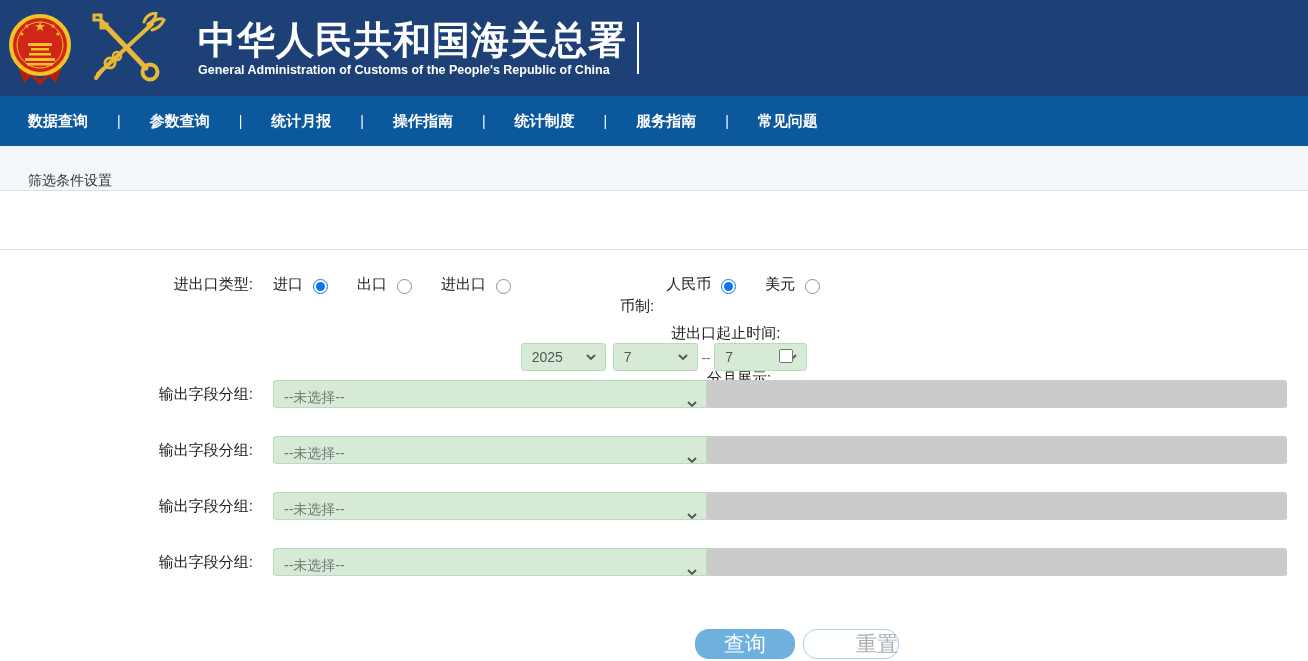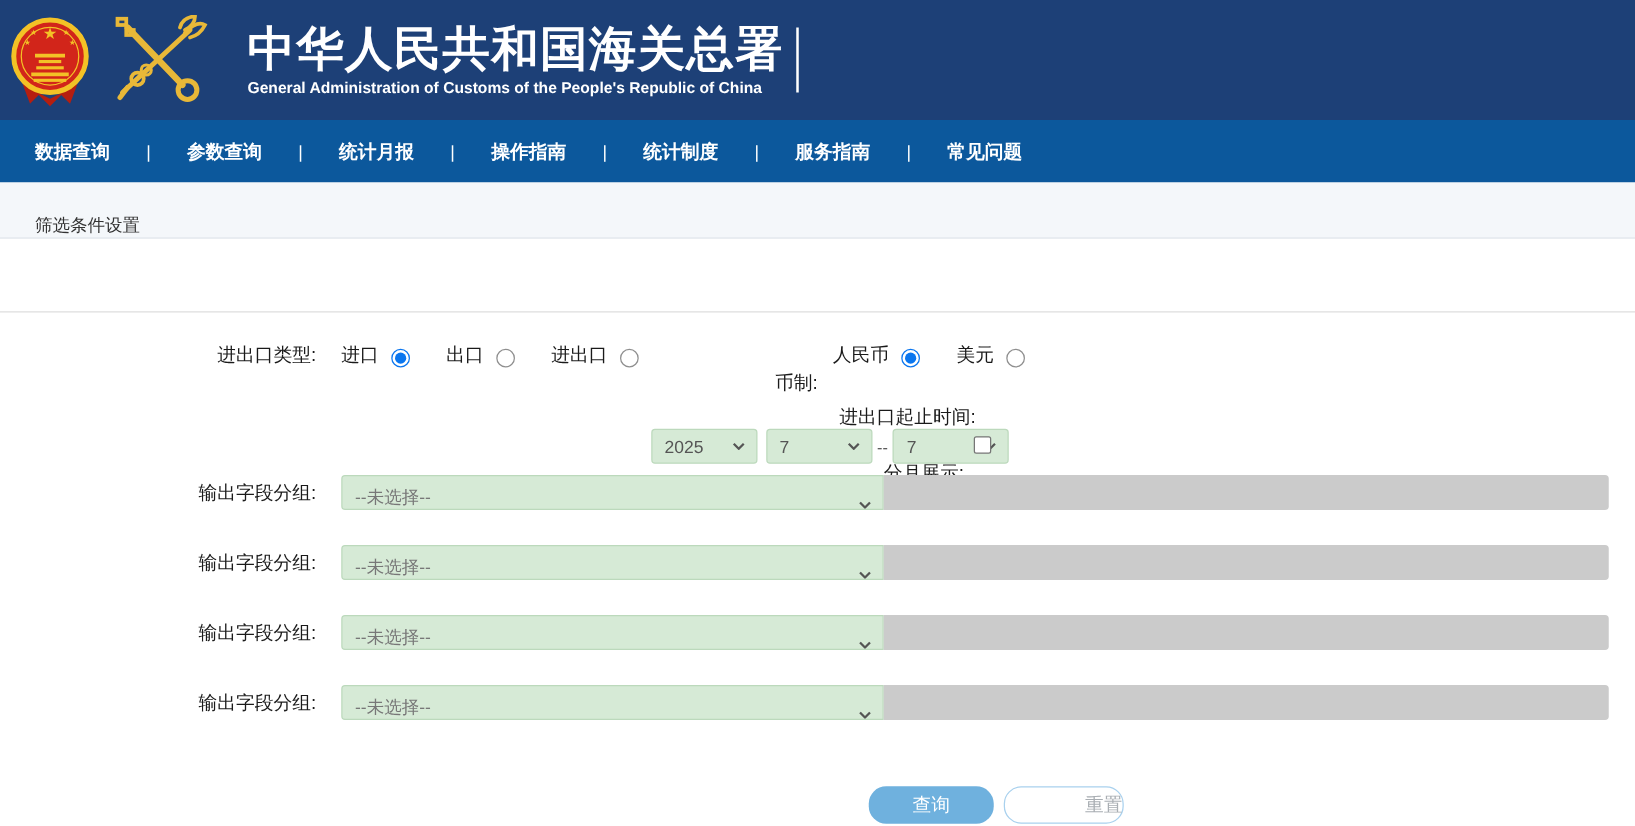--- a/index.html
+++ b/index.html
@@ -71,21 +71,21 @@
   .sel-placeholder { color:#777; }
   .group-input {
     width:580px; height:28px; background:#cbcbcb; border:none;
     border-radius:0 3px 3px 0; font-size:14px; padding:0 8px;
   }
 
   .chev { flex:none; margin-left:6px; }
 
   
   .btn-row { display:flex; margin-left:695px; margin-top:53px; }
-  .btn { height:30px; font-size:15px; border-radius:14px; cursor:pointer;
+  .btn { height:30px; font-size:21px; border-radius:14px; cursor:pointer;
          font-family:"Liberation Sans","DejaVu Sans",sans-serif; }
   .btn-query { width:100px; background:#6fb1de; color:#ffffff; border:none; }
   .btn-reset { width:96px; background:#ffffff; color:#a9aeb3; border:1px solid #a9d1ee; margin-left:8px;text-align:right; }
 </style>
 </head>
 <body>
 
 <div class="header">
   <svg class="emblem-svg" viewBox="0 0 64 78">
     <path d="M10 58 L16 74 L24 66 Z" fill="#b51e10"></path>

